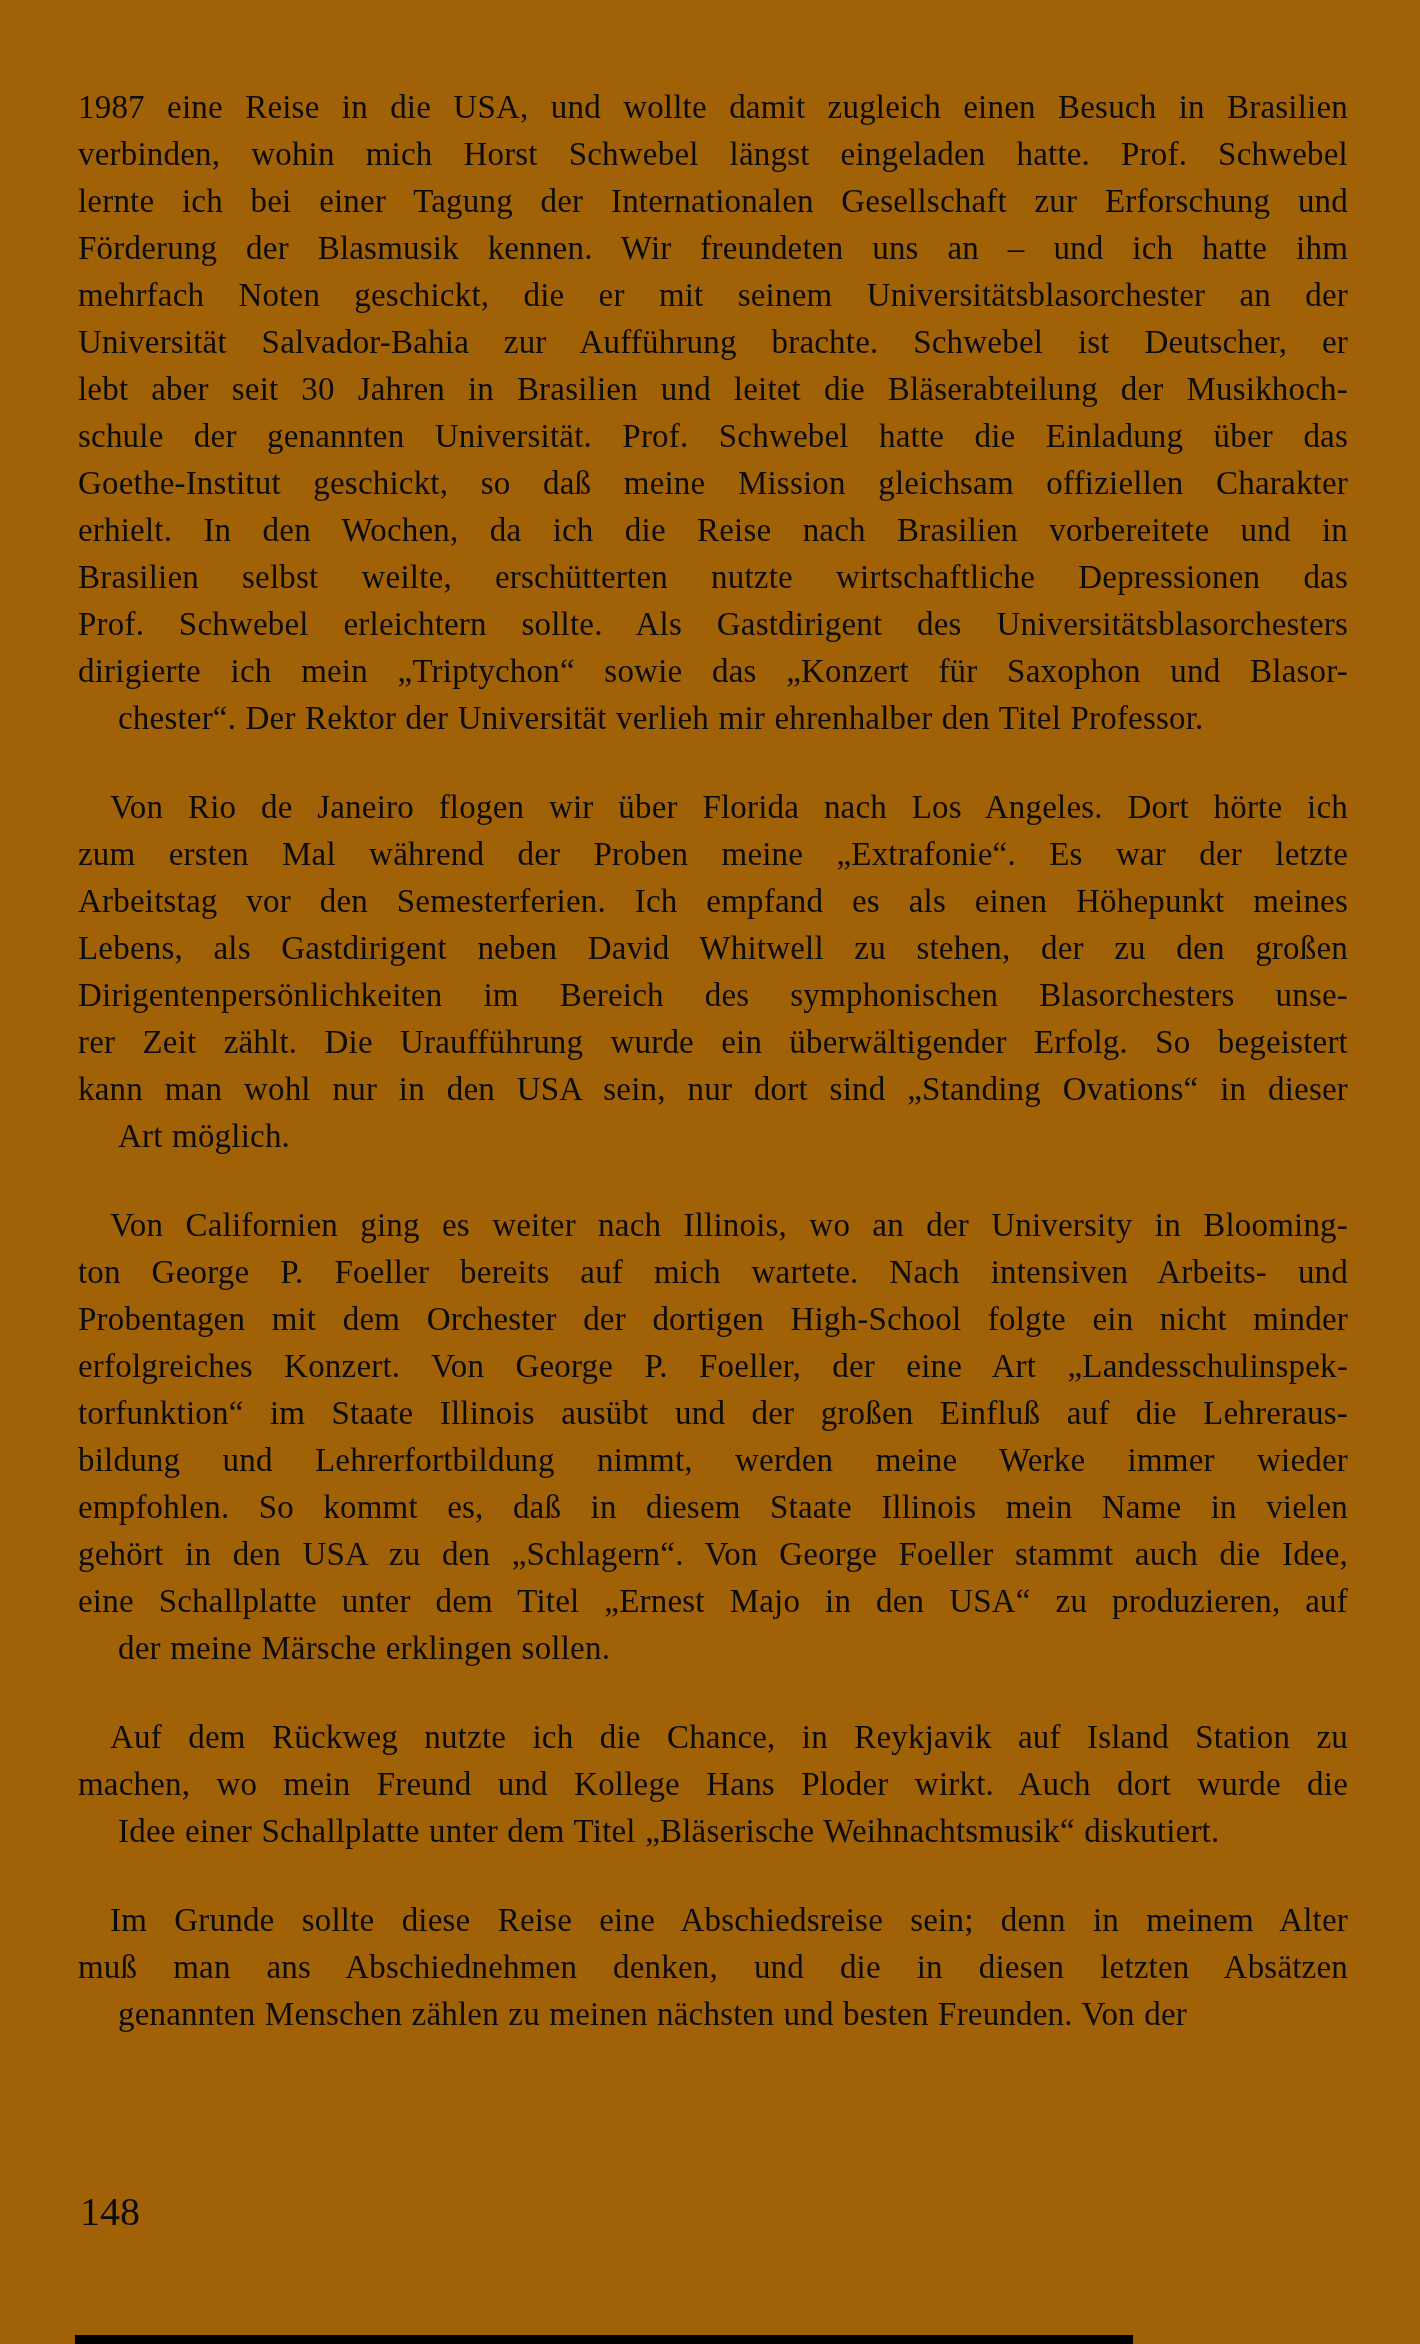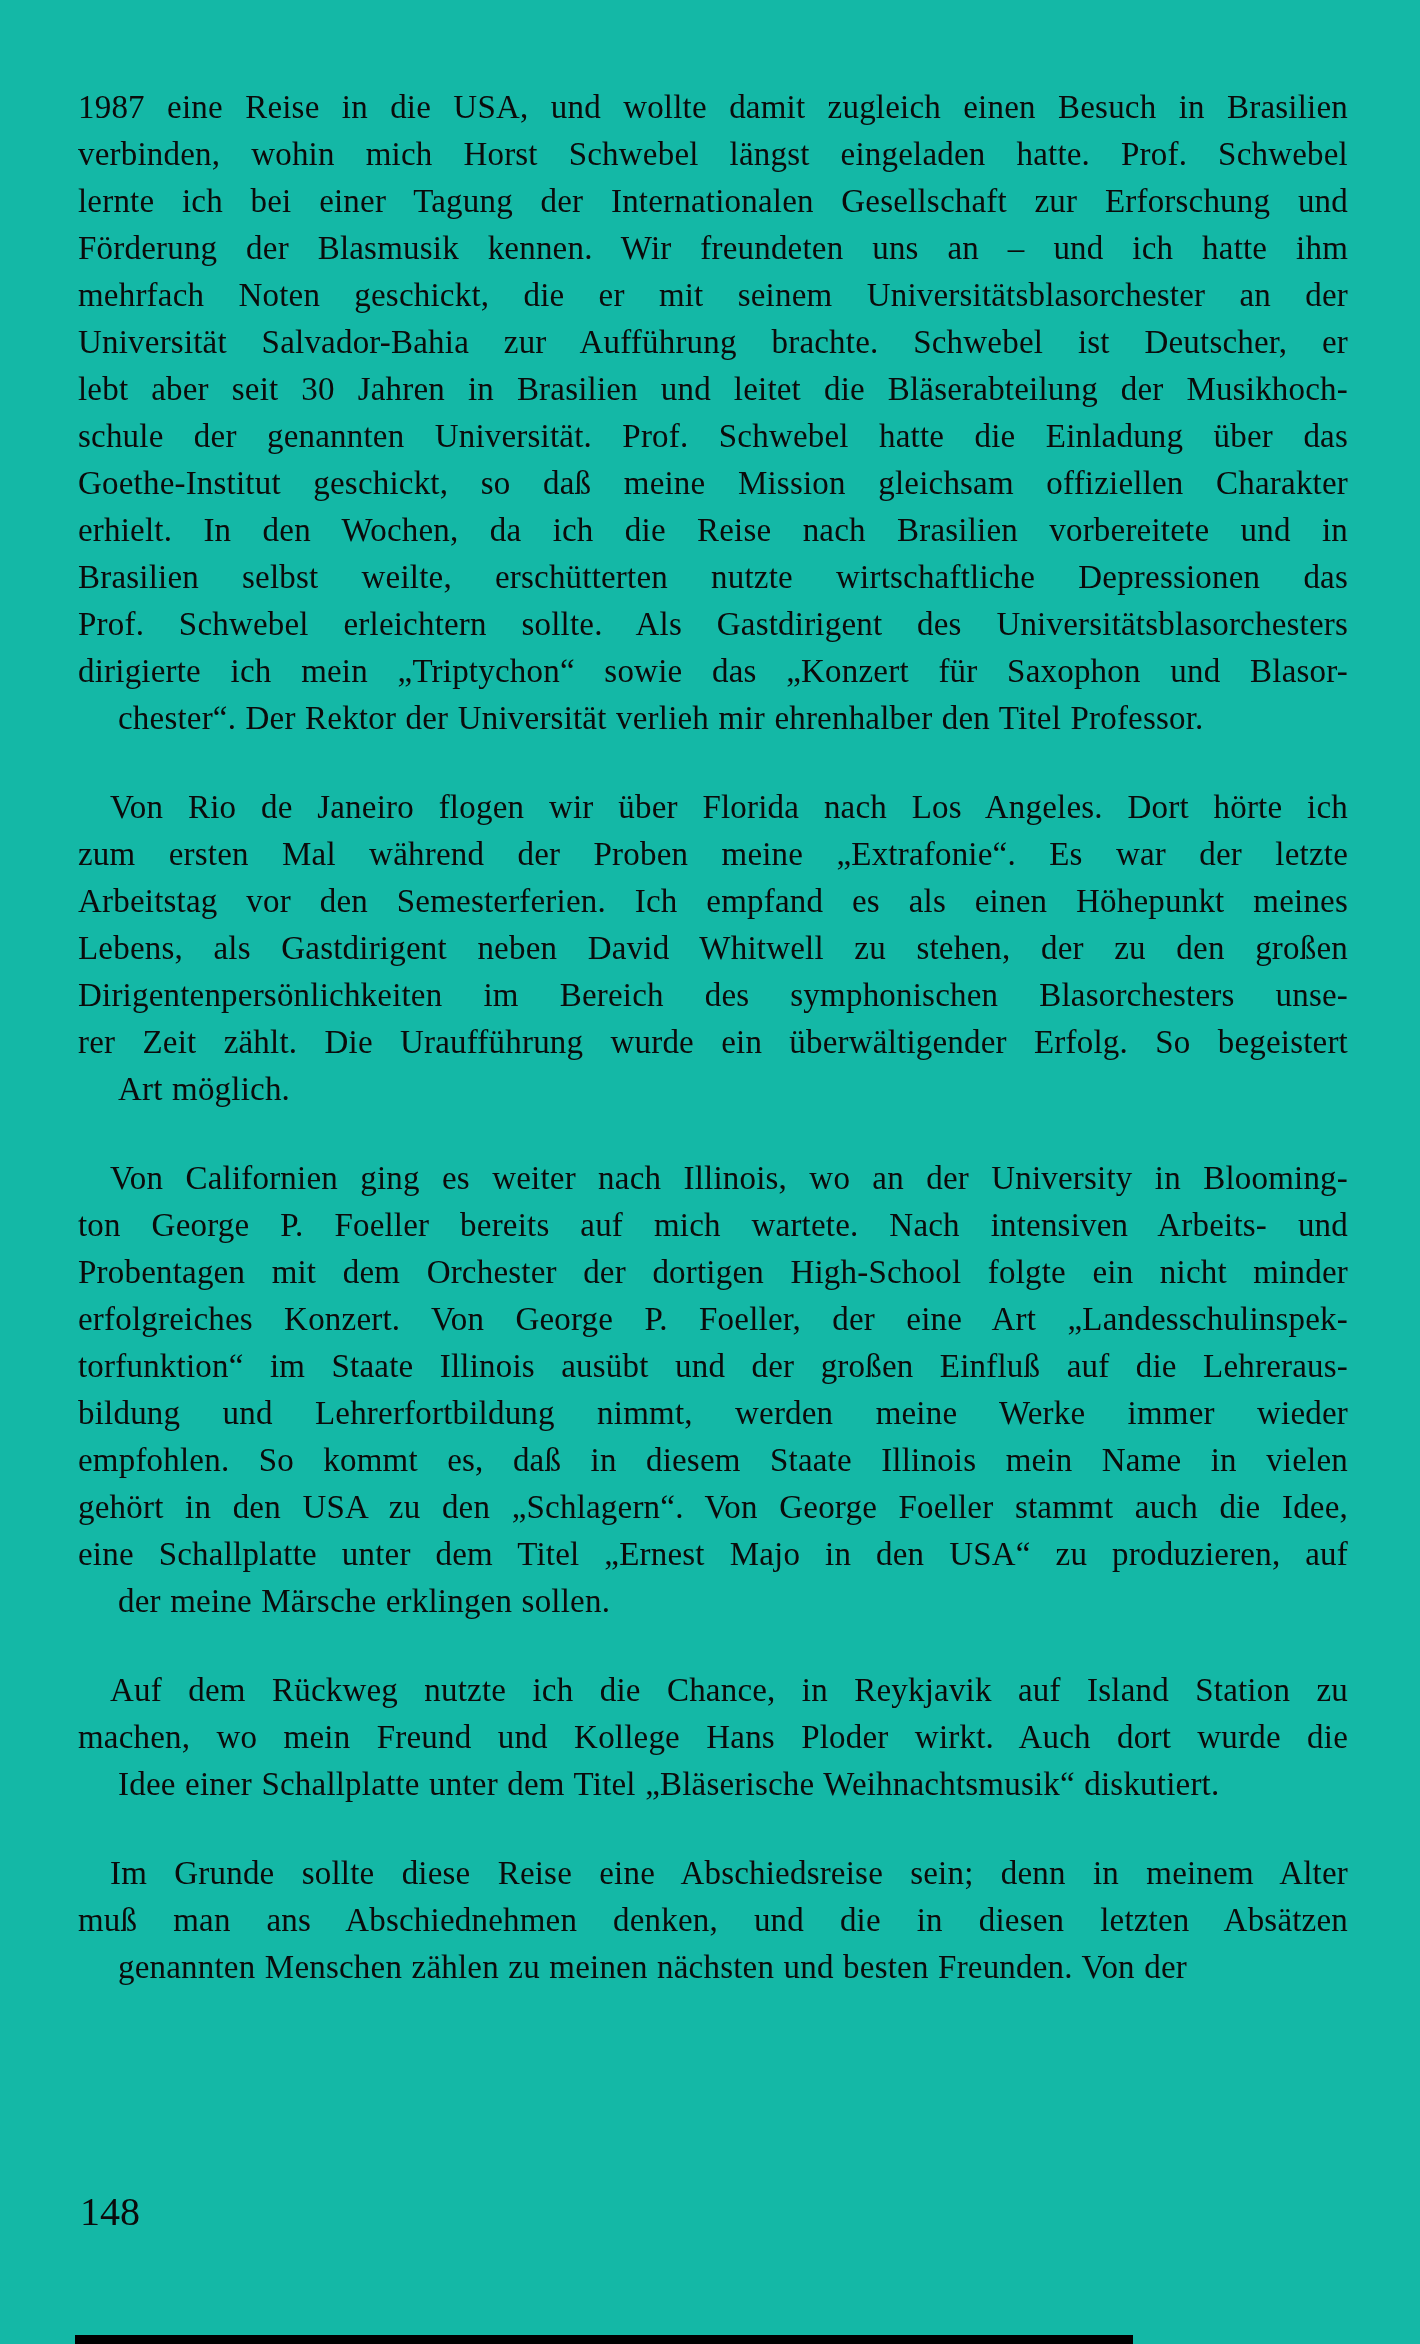--- a/index.html
+++ b/index.html
@@ -4,21 +4,21 @@
 <style>
   html, body {
     margin: 0;
     padding: 0;
     background: #ffffff;
   }
   .page {
     position: relative;
     width: 1420px;
     height: 2344px;
-    background: #14b8a6;
+    background: #a16207;
     overflow: hidden;
     font-family: "Liberation Serif", "DejaVu Serif", serif;
     color: #0b0b0b;
   }
   .text-block {
     position: absolute;
     left: 78px;
     top: 84px;
     width: 1270px;
   }
@@ -87,20 +87,21 @@
         <div class="line">dirigierte ich mein „Triptychon“ sowie das „Konzert für Saxophon und Blasor-</div>
         <div class="line last">chester“. Der Rektor der Universität verlieh mir ehrenhalber den Titel Professor.</div>
       </div>
       <div class="paragraph spaced">
         <div class="line indent">Von Rio de Janeiro flogen wir über Florida nach Los Angeles. Dort hörte ich</div>
         <div class="line">zum ersten Mal während der Proben meine „Extrafonie“. Es war der letzte</div>
         <div class="line">Arbeitstag vor den Semesterferien. Ich empfand es als einen Höhepunkt meines</div>
         <div class="line">Lebens, als Gastdirigent neben David Whitwell zu stehen, der zu den großen</div>
         <div class="line">Dirigentenpersönlichkeiten im Bereich des symphonischen Blasorchesters unse-</div>
         <div class="line">rer Zeit zählt. Die Uraufführung wurde ein überwältigender Erfolg. So begeistert</div>
+        <div class="line">kann man wohl nur in den USA sein, nur dort sind „Standing Ovations“ in dieser</div>
         <div class="line last">Art möglich.</div>
       </div>
       <div class="paragraph spaced">
         <div class="line indent">Von Californien ging es weiter nach Illinois, wo an der University in Blooming-</div>
         <div class="line">ton George P. Foeller bereits auf mich wartete. Nach intensiven Arbeits- und</div>
         <div class="line">Probentagen mit dem Orchester der dortigen High-School folgte ein nicht minder</div>
         <div class="line">erfolgreiches Konzert. Von George P. Foeller, der eine Art „Landesschulinspek-</div>
         <div class="line">torfunktion“ im Staate Illinois ausübt und der großen Einfluß auf die Lehreraus-</div>
         <div class="line">bildung und Lehrerfortbildung nimmt, werden meine Werke immer wieder</div>
         <div class="line">empfohlen. So kommt es, daß in diesem Staate Illinois mein Name in vielen</div>

